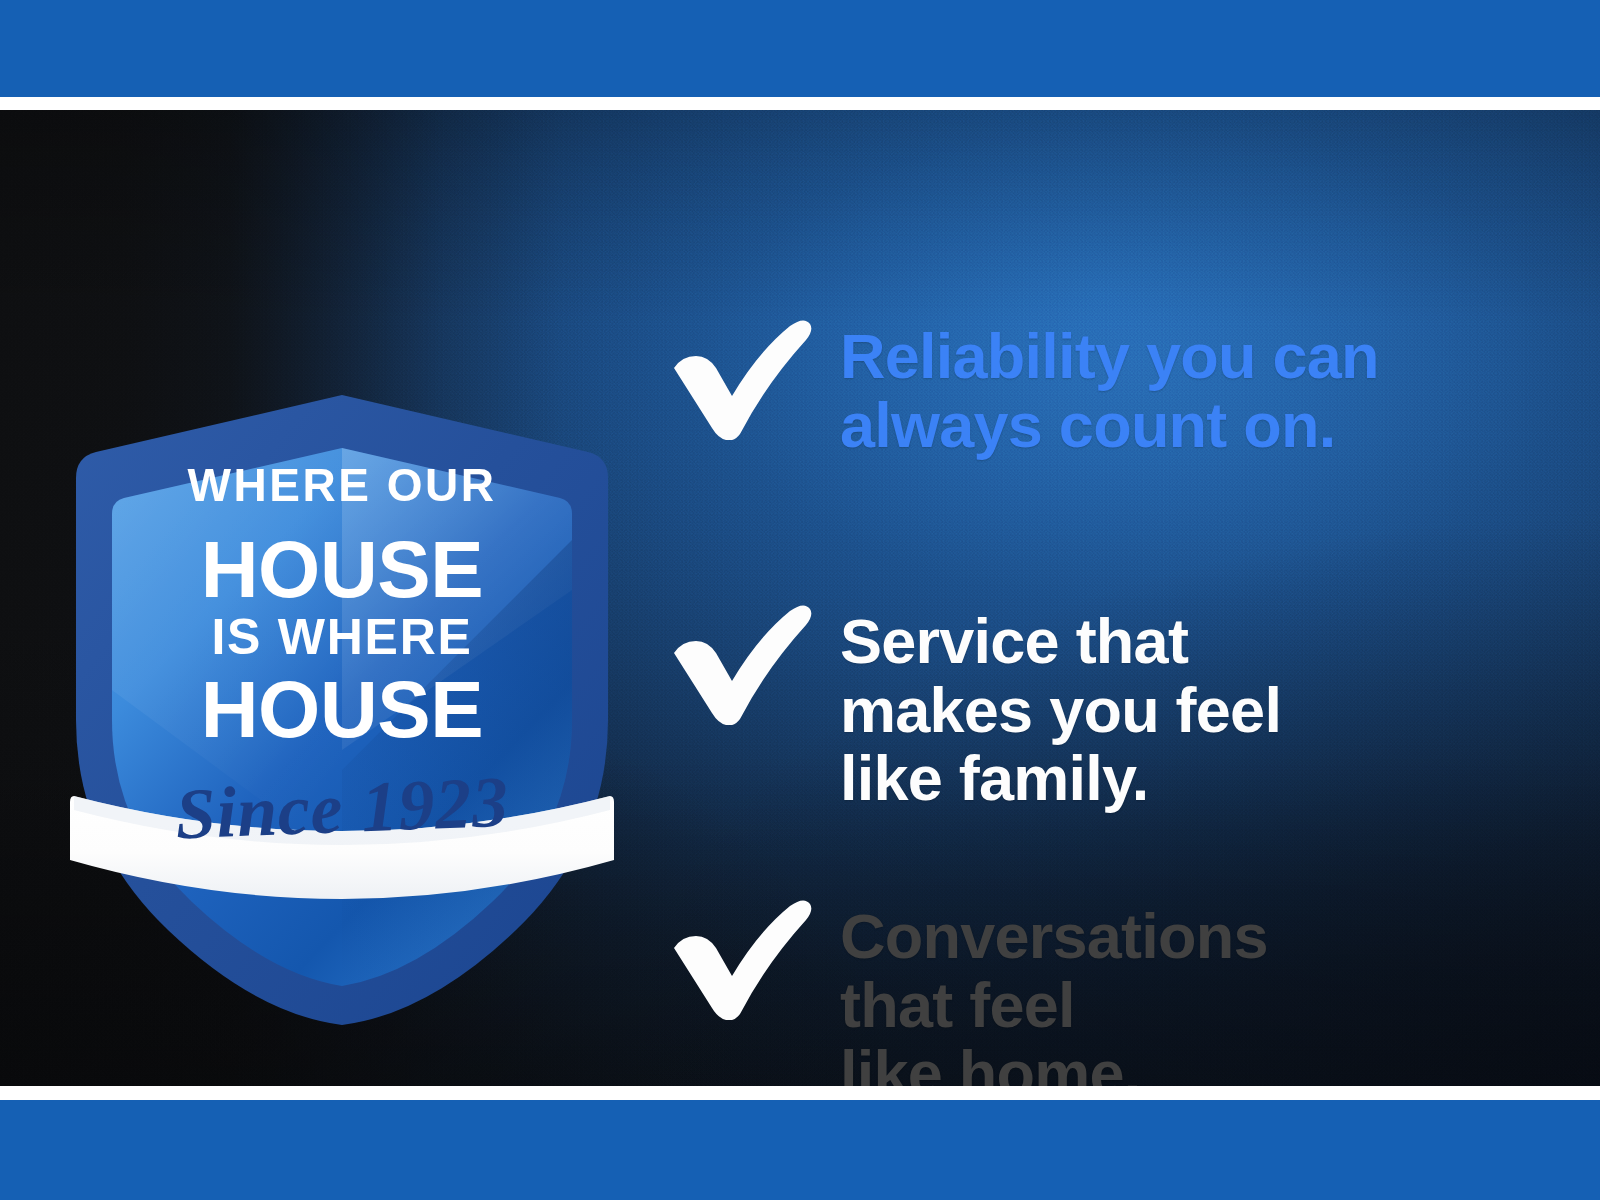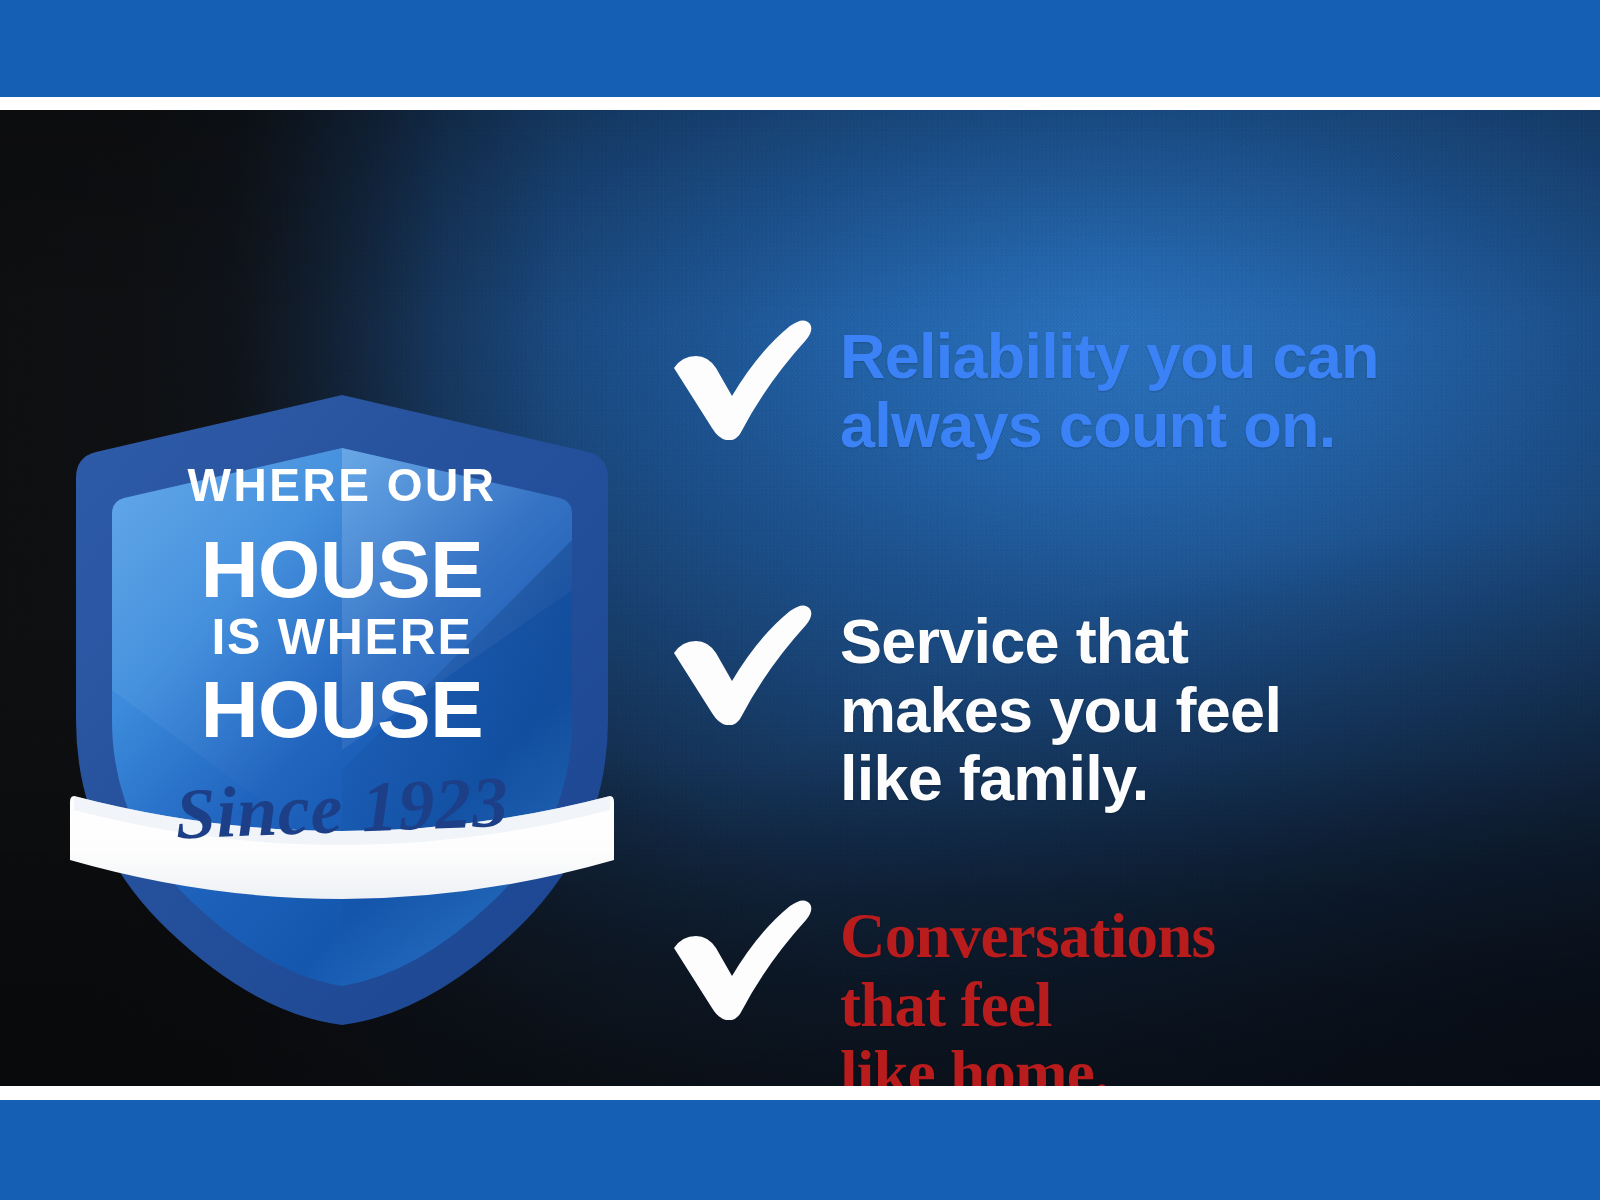--- a/index.html
+++ b/index.html
@@ -199,21 +199,21 @@
       </div>
 
       <div class="bullet" id="bullet-2">
         <span class="check">
           <svg viewBox="0 0 152 124" xmlns="http://www.w3.org/2000/svg">
             <path d="M12 52 Q20 40 34 40 Q46 40 54 52 L70 80
                      Q96 36 128 10 Q142 0 148 8 Q152 14 144 24
                      Q104 68 78 118 Q72 126 64 124 Q56 122 50 112 Z" fill="#fdfdfd"></path>
           </svg>
         </span>
-        <span class="bullet-text" style="color: #b91c1c; font-family: Liberation Serif, serif;">Conversations
+        <span class="bullet-text" style="color: #404040;">Conversations
 that feel
 like home.</span>
       </div>
 
     </div>
   </div>
 
   <div class="bar" id="bar-bottom" style="background: rgb(21, 96, 180);"></div>
 </div>
 

